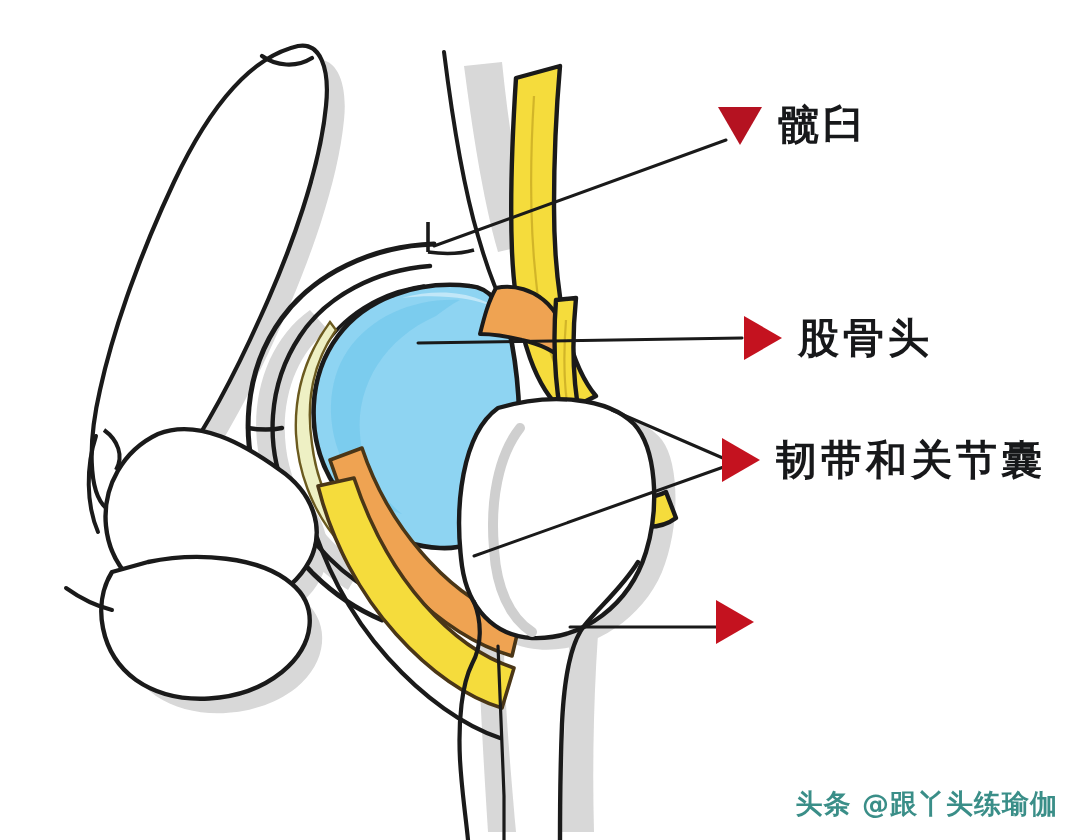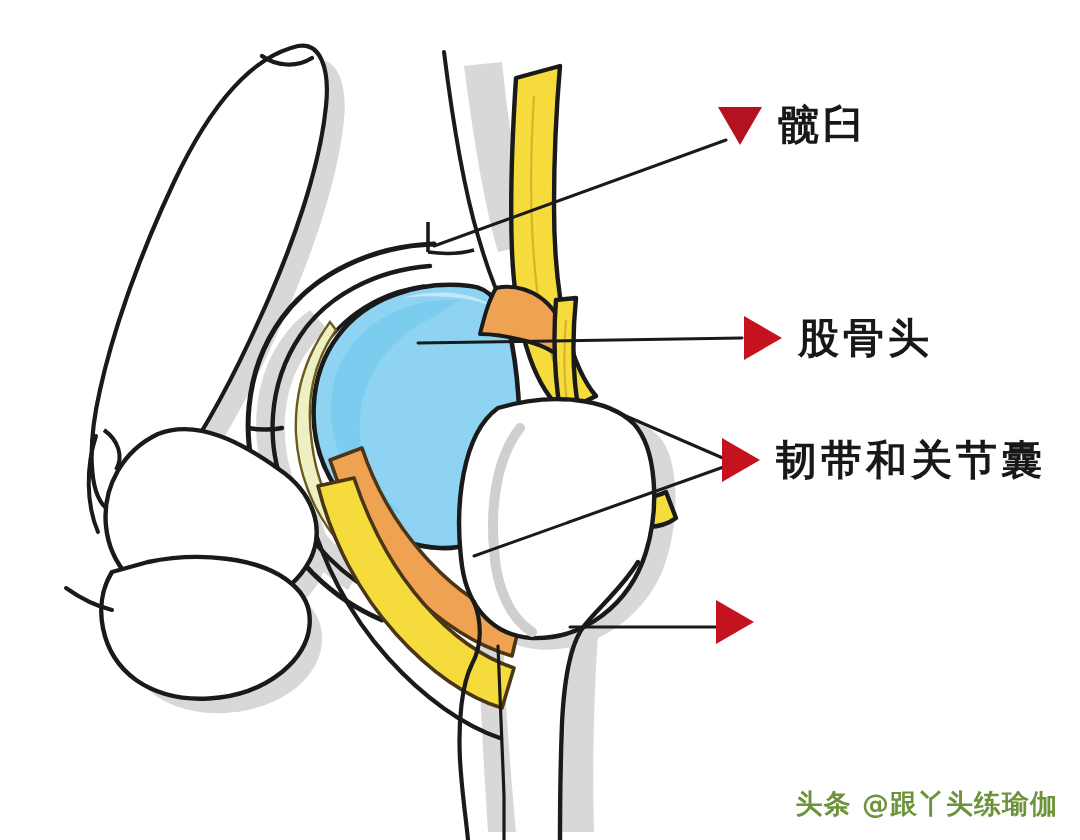--- a/index.html
+++ b/index.html
@@ -55,21 +55,21 @@
     border-bottom: 22px solid transparent;
     border-left: 38px solid #c4121f;
   }
   .watermark {
     position: absolute;
     right: 22px;
     bottom: 18px;
     font-family: "DejaVu Sans", "Liberation Sans", sans-serif;
     font-size: 27px;
     font-weight: 700;
-    color: #4d7c0f;
+    color: #0f766e;
     opacity: 0.82;
     letter-spacing: 1px;
   }
 </style>
 </head>
 <body>
 
 <div id="page">
 
   <svg id="figure-svg" viewBox="0 0 1080 840" xmlns="http://www.w3.org/2000/svg">

